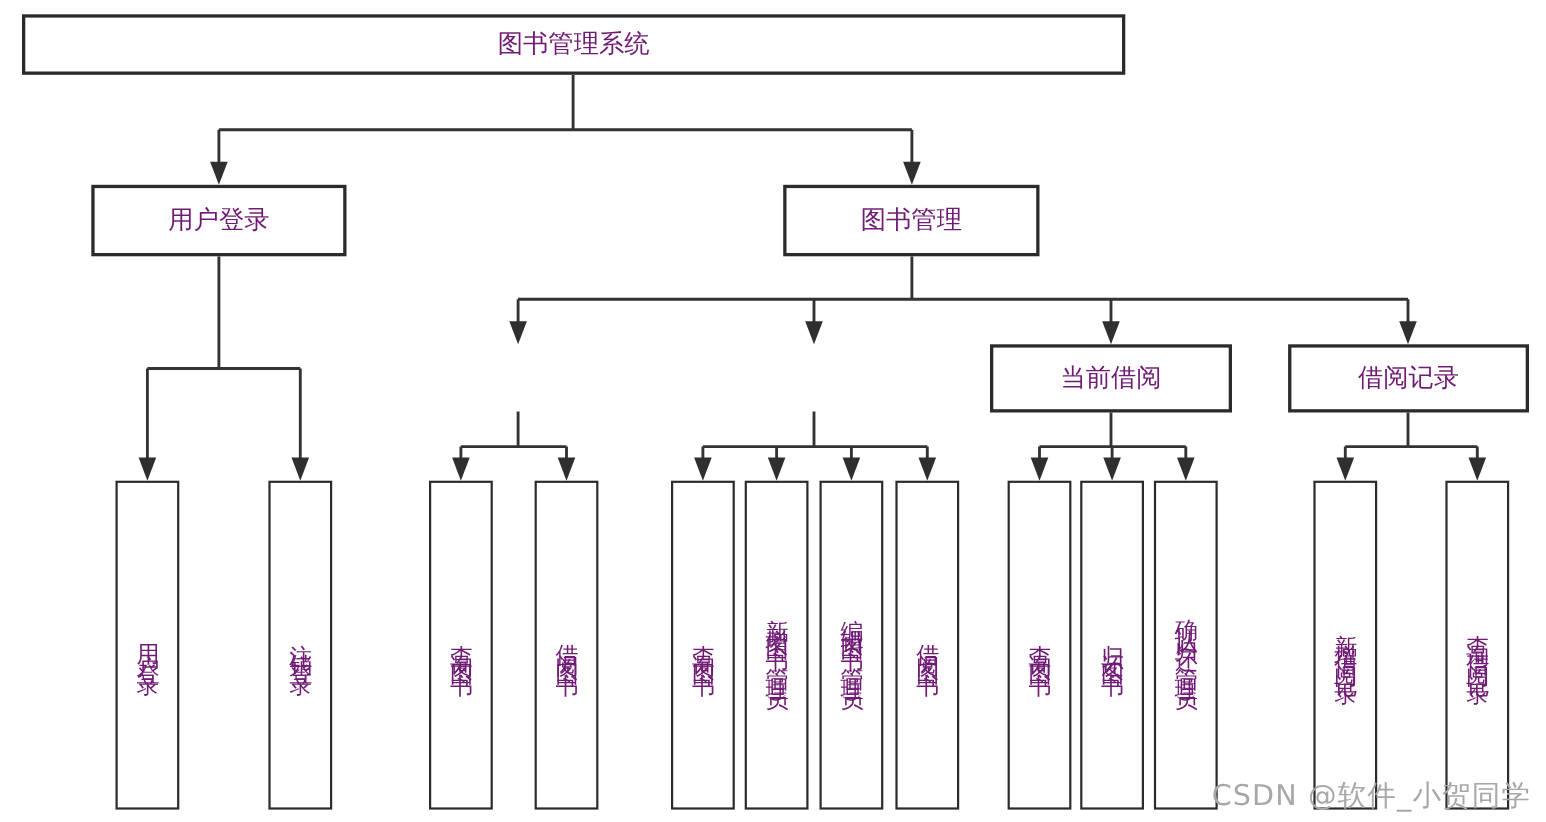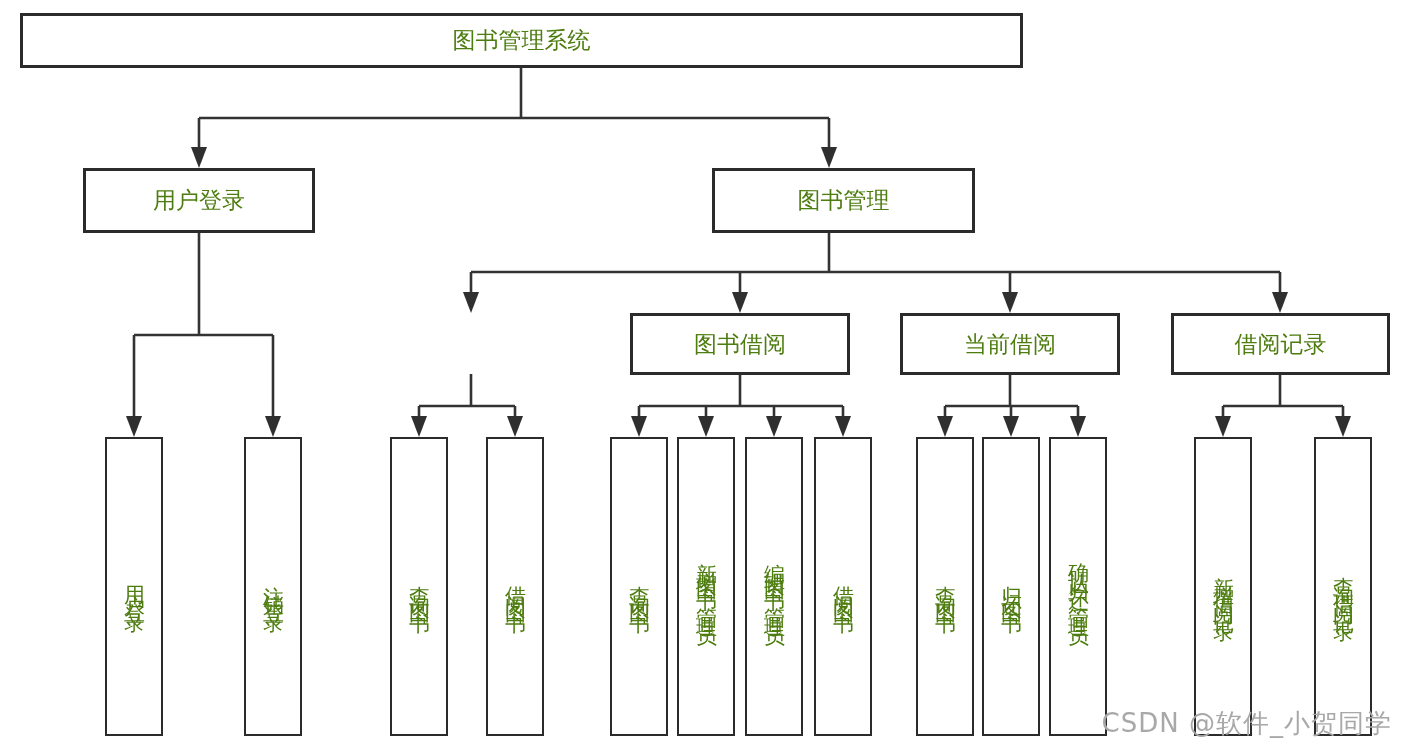--- a/index.html
+++ b/index.html
@@ -11,21 +11,21 @@
     overflow:hidden;
   }
   .node{
     position:absolute;
     box-sizing:border-box;
     background:#ffffff;
     border:3px solid #2b2b2b;
     display:flex;
     align-items:center;
     justify-content:center;
-    color:#4d7c0f;
+    color:#701a75;
     font-size:23px;
     line-height:1;
     white-space:nowrap;
     z-index:2;
   }
   .leaf{
     border-width:2.5px;
     writing-mode:vertical-rl;
     text-orientation:mixed;
     font-size:21px;
@@ -78,23 +78,22 @@
     <polygon points="937,416 953,416 945,437"></polygon>
     <polygon points="1003,416 1019,416 1011,437"></polygon>
     <polygon points="1070,416 1086,416 1078,437"></polygon>
     <polygon points="1215,416 1231,416 1223,437"></polygon>
     <polygon points="1335,416 1351,416 1343,437"></polygon>
   </svg>
 
   <div class="node" style="left:20px;top:13px;width:1003px;height:55px;">图书管理系统</div>
 
   <div class="node" style="left:83px;top:168px;width:232px;height:65px;">用户登录</div>
-  <div class="node" style="left:712px;top:168px;width:263px;height:65px;">图书管理</div>
+  <div class="node" style="left:712px;top:168px;width:233px;height:65px;">图书管理</div>
 
-  <div class="node" style="left:630px;top:313px;width:220px;height:62px;">图书借阅</div>
   <div class="node" style="left:900px;top:313px;width:220px;height:62px;">当前借阅</div>
   <div class="node" style="left:1171px;top:313px;width:219px;height:62px;">借阅记录</div>
 
   <div class="node leaf" style="left:105px;top:437px;width:58px;height:299px;">用户登录</div>
   <div class="node leaf" style="left:244px;top:437px;width:58px;height:299px;">注销登录</div>
 
   <div class="node leaf" style="left:390px;top:437px;width:58px;height:299px;">查询图书</div>
   <div class="node leaf" style="left:486px;top:437px;width:58px;height:299px;">借阅图书</div>
 
   <div class="node leaf" style="left:610px;top:437px;width:58px;height:299px;">查询图书</div>

